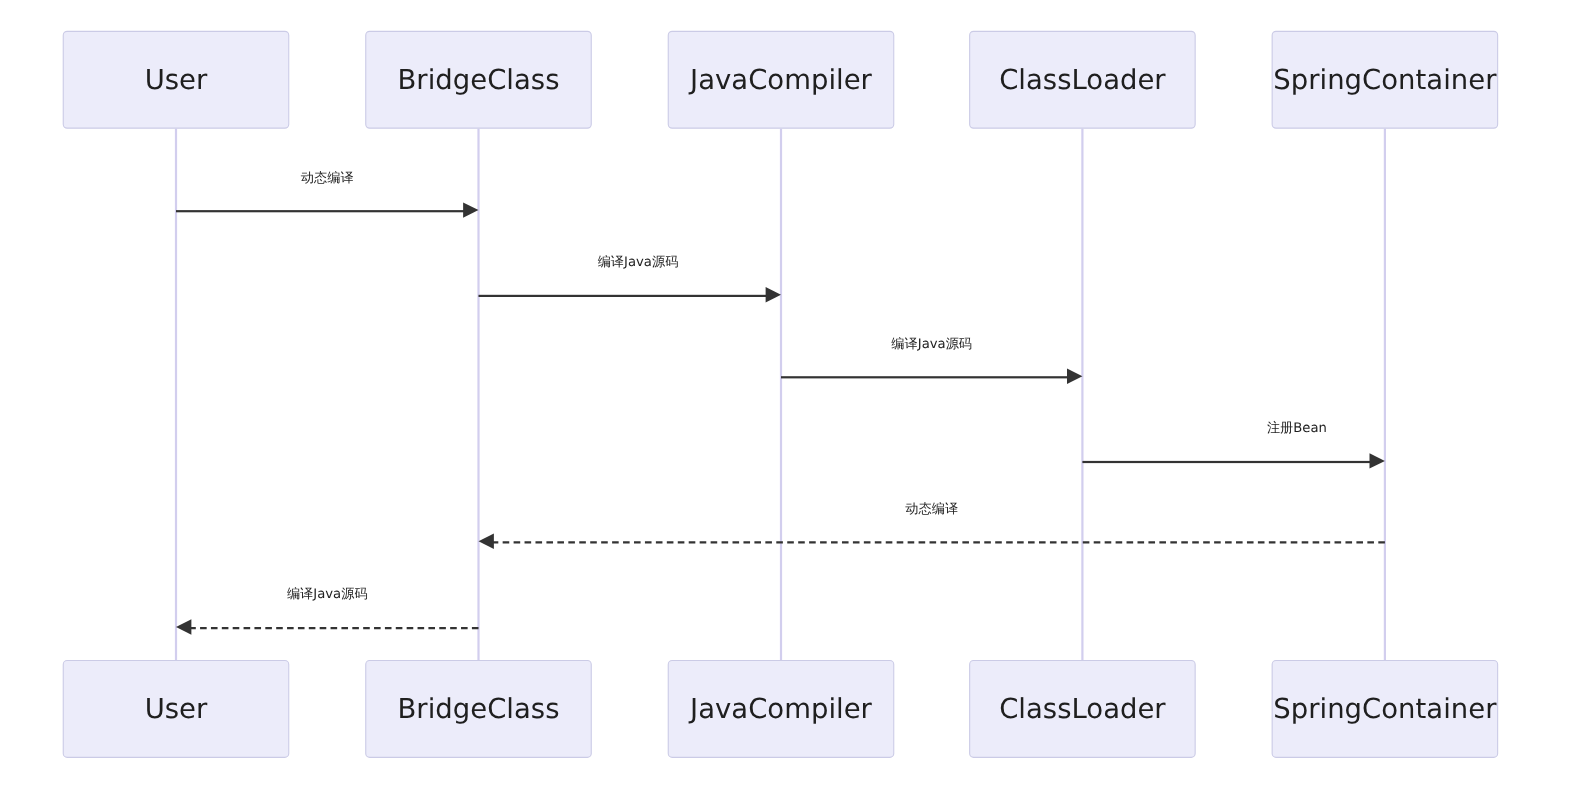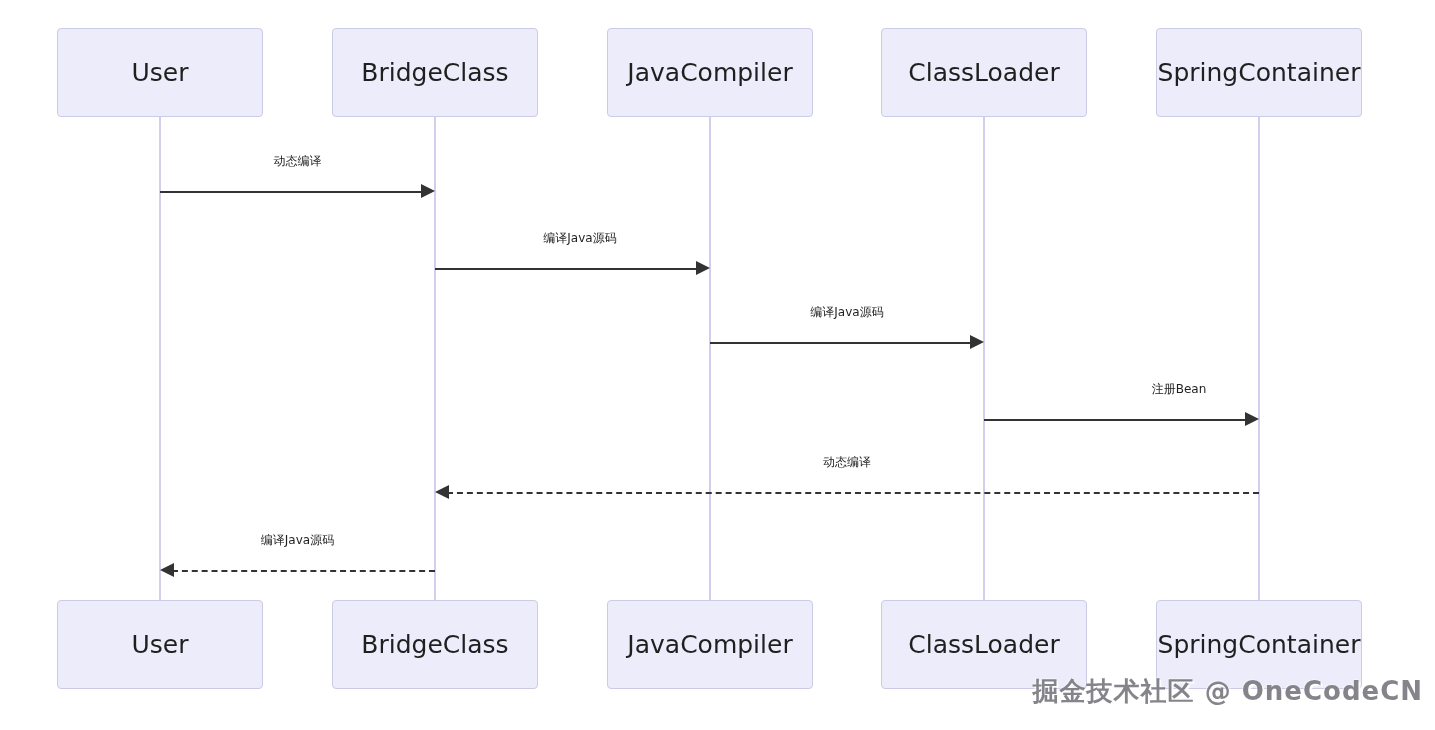--- a/index.html
+++ b/index.html
@@ -68,21 +68,20 @@
     color: rgba(110, 110, 118, 0.85);
     text-shadow: 2px 2px 1px rgba(255, 255, 255, 0.95), -1px -1px 0 rgba(255,255,255,0.4);
     z-index: 10;
     white-space: nowrap;
   }
 </style>
 </head>
 <body>
 
 <div id="stage">
-  <div class="watermark">掘金技术社区 @ OneCodeCN</div>
 <div class="lifeline" style="left: 159px; top: 117px; height: 483px;"></div>
     <div class="lifeline" style="left: 434px; top: 117px; height: 483px;"></div>
     <div class="lifeline" style="left: 709px; top: 117px; height: 483px;"></div>
     <div class="lifeline" style="left: 983px; top: 117px; height: 483px;"></div>
     <div class="lifeline" style="left: 1258px; top: 117px; height: 483px;"></div>
     <div class="participant" style="left: 57px; top: 28px;">
       <span>User</span>
     </div>
     <div class="participant" style="left: 57px; top: 600px;">
       <span>User</span>

